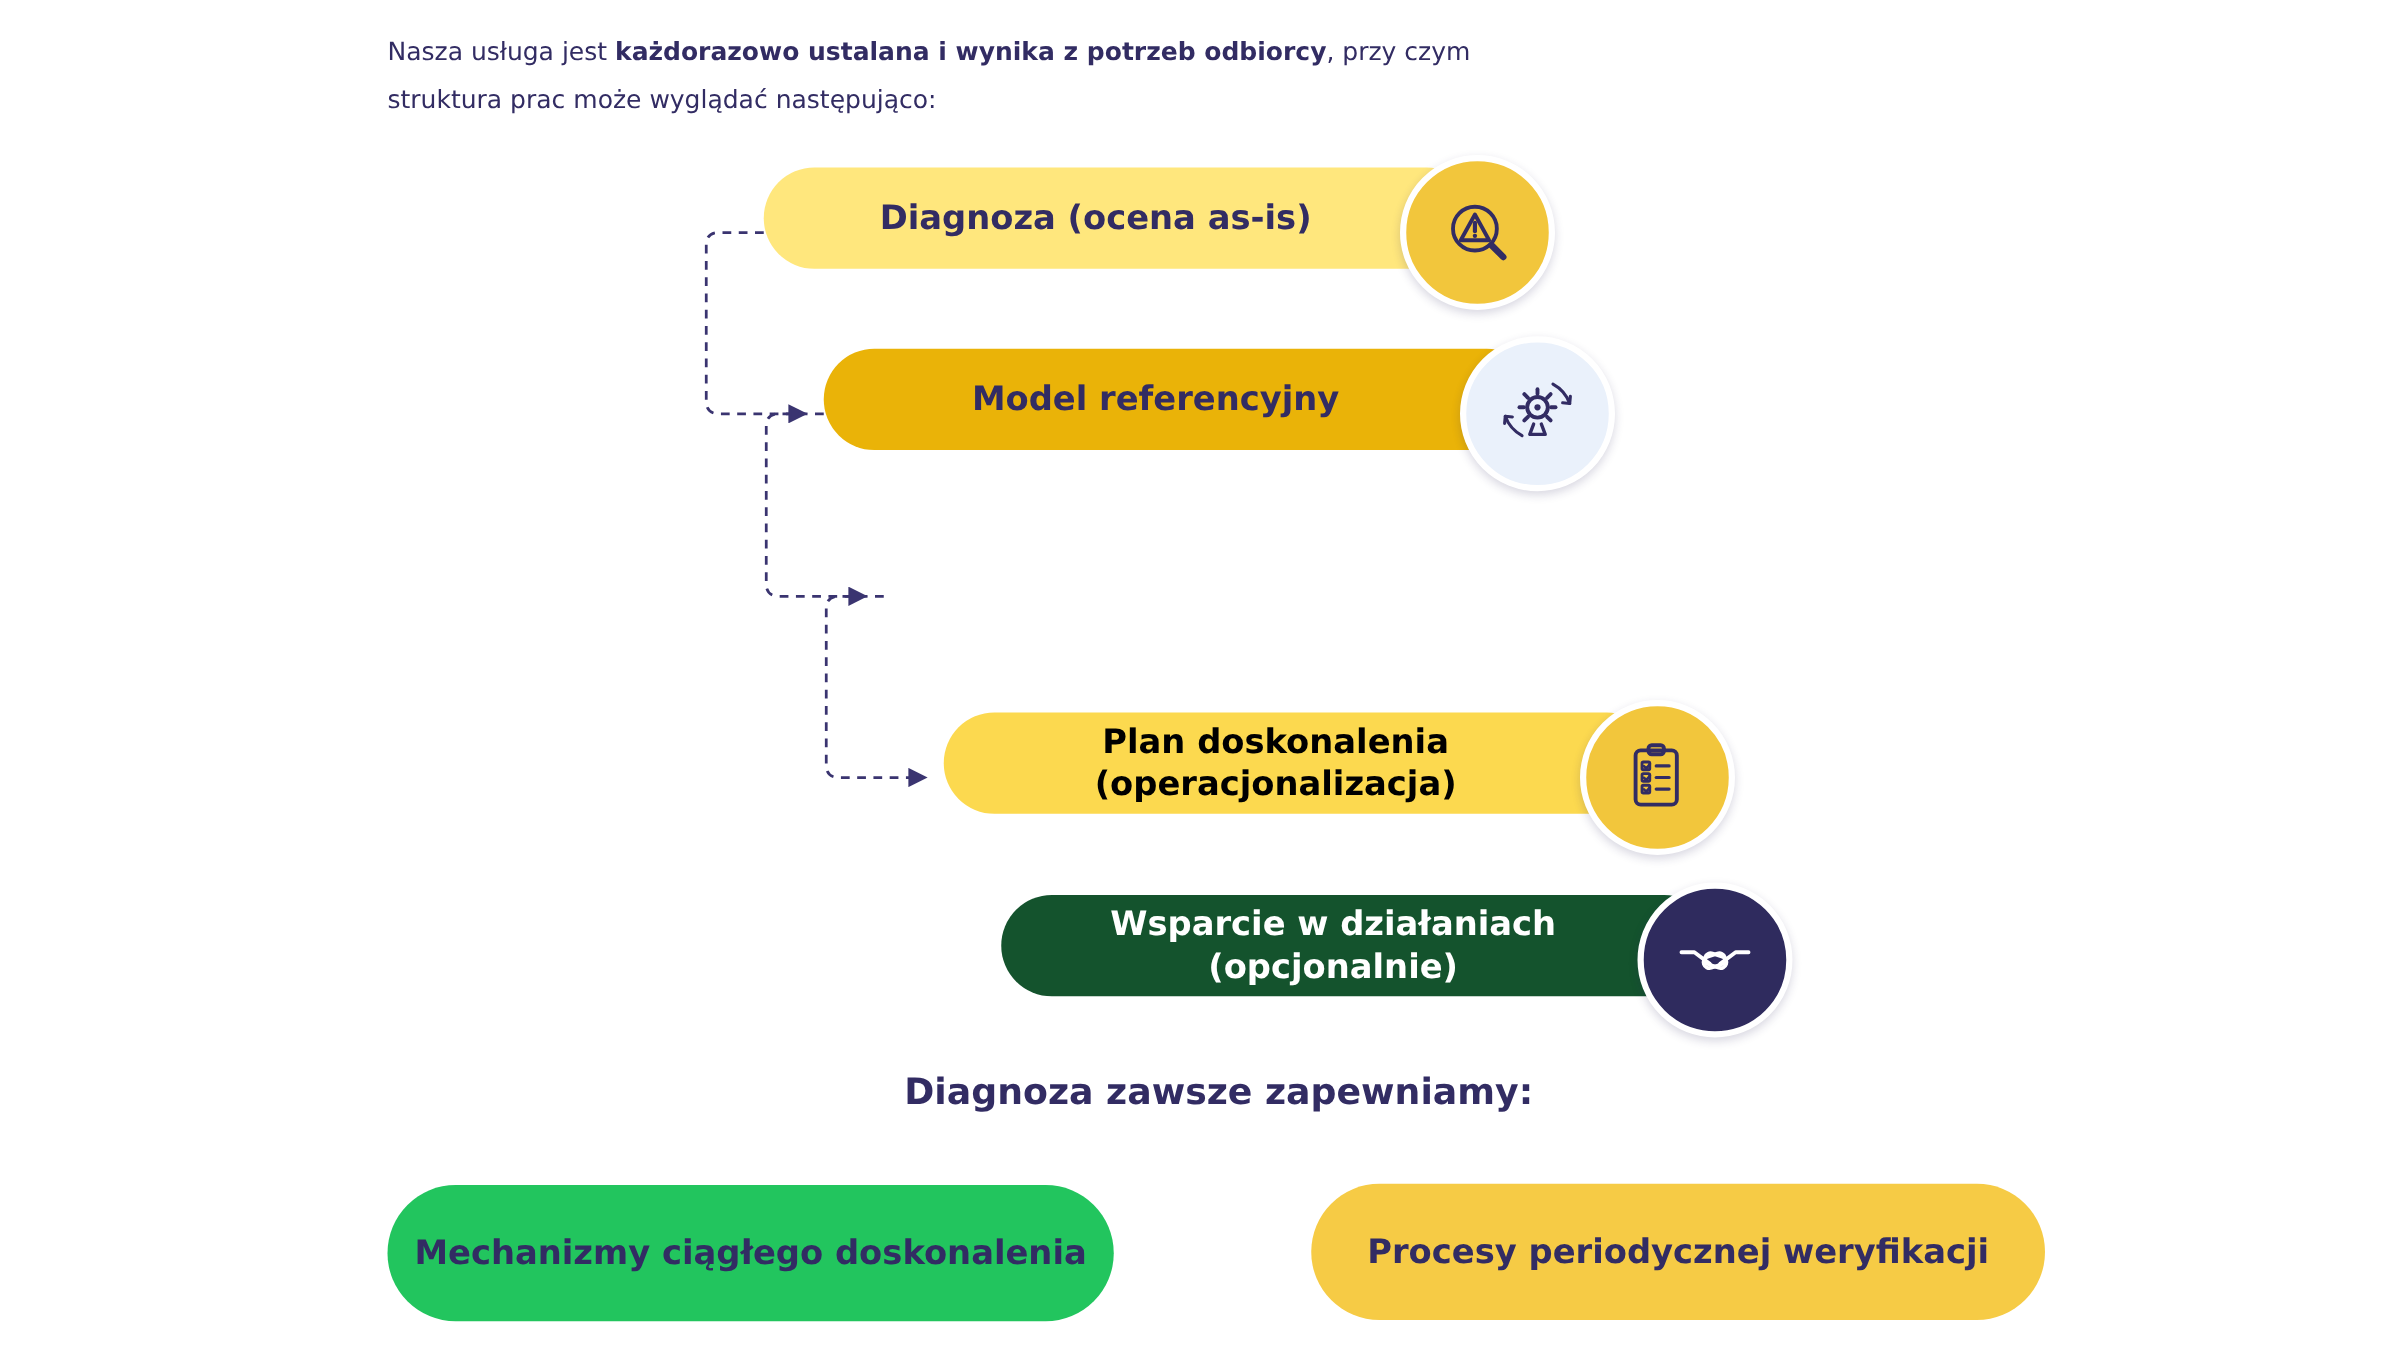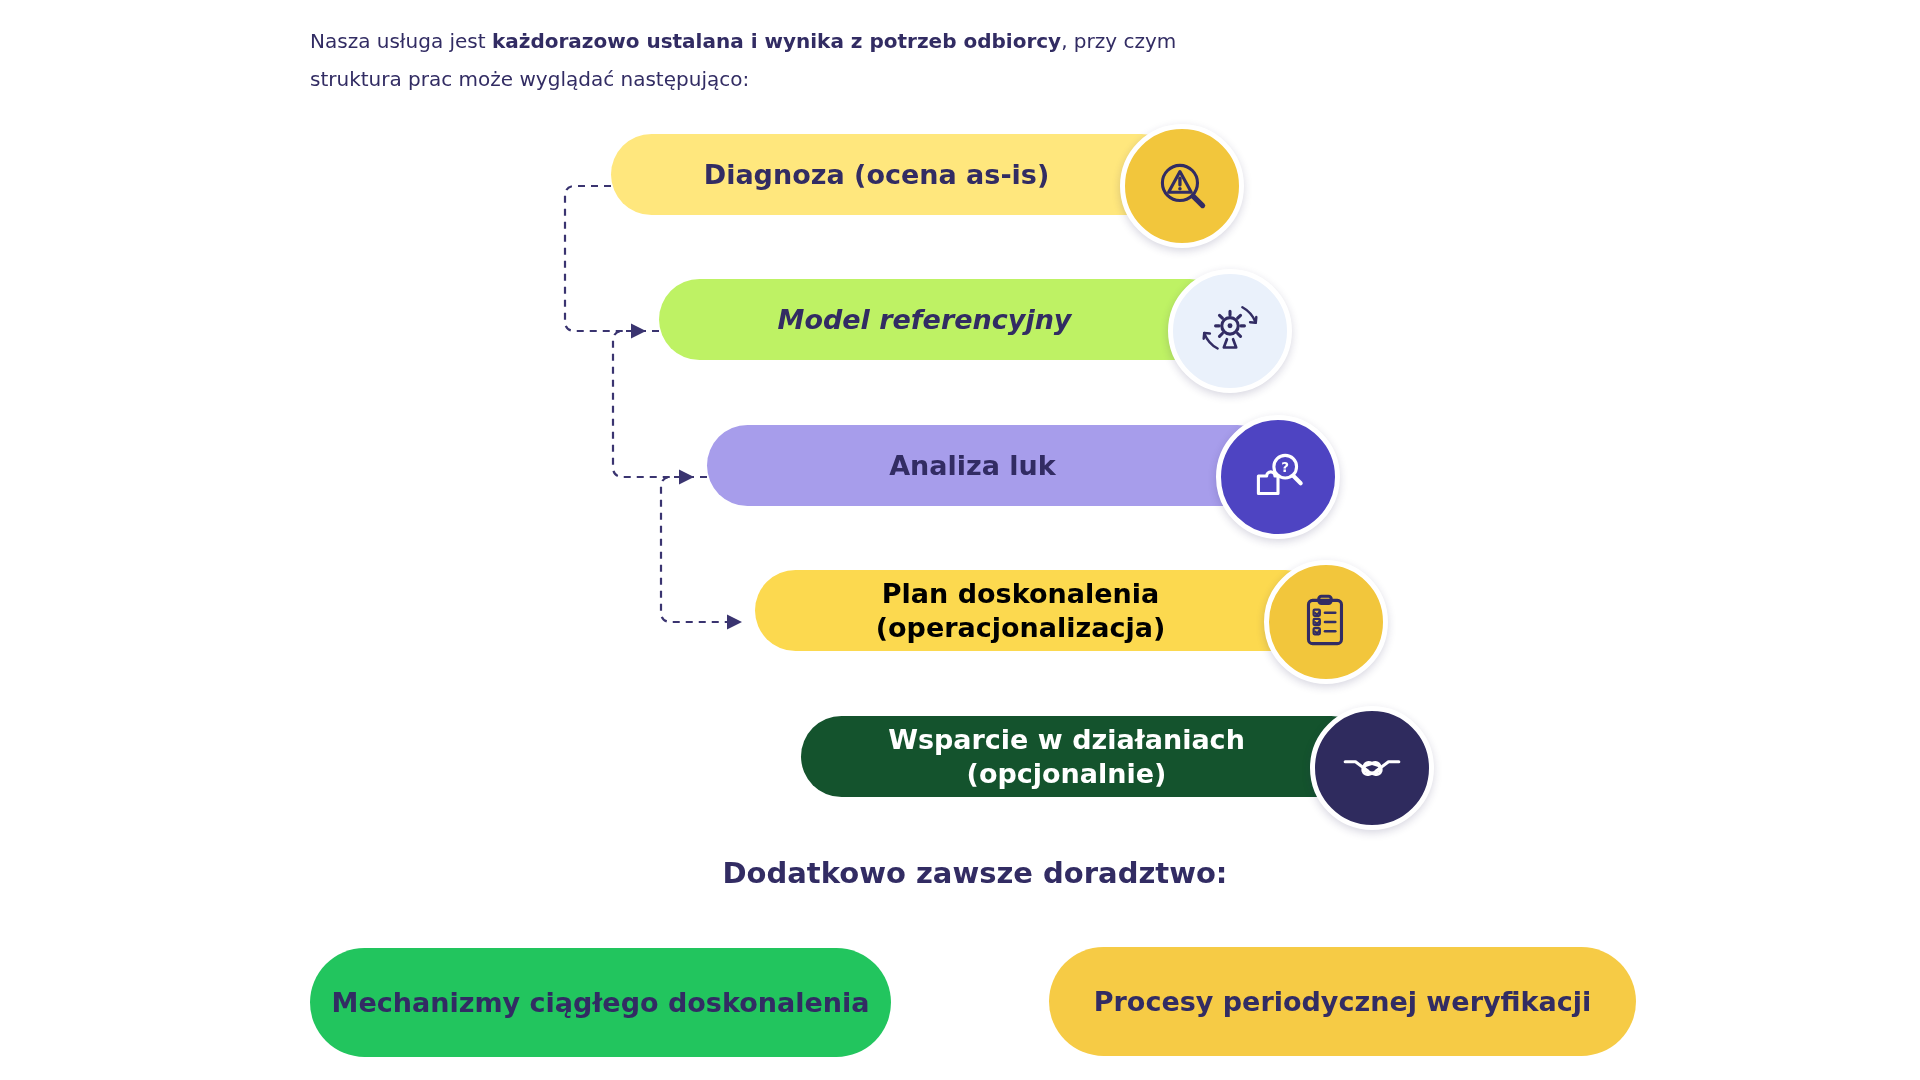--- a/index.html
+++ b/index.html
@@ -78,21 +78,21 @@
         <circle cx="30" cy="29" r="17"></circle>
         <line x1="43" y1="42" x2="52" y2="51" stroke-width="5"></line>
         <path d="M30 18 L41 38 H19 Z"></path>
         <line x1="30" y1="24.5" x2="30" y2="31" stroke-width="3.2"></line>
         <circle cx="30" cy="34.6" r="1.7" fill="#322C63" stroke="none"></circle>
       </svg>
     </div>
   </div>
 
   <div class="step step2">
-    <div class="pill" style="background-color: #bef264; color: rgb(50, 44, 99); font-style: italic;">
+    <div class="pill" style="background-color: #eab308; color: rgb(50, 44, 99);">
       <span class="line">Model referencyjny</span>
     </div>
     <div class="circle" style="background-color: rgb(234, 241, 251);">
       <svg viewBox="0 0 64 64" width="66" height="66" fill="none" stroke="#322C63" stroke-width="3" stroke-linecap="round" stroke-linejoin="round">
         <circle cx="32" cy="27" r="8"></circle>
         <circle cx="32" cy="27" r="2.4" fill="#322C63" stroke="none"></circle>
         <line x1="42.5" y1="27" x2="46" y2="27"></line>
         <line x1="21.5" y1="27" x2="18" y2="27"></line>
         <line x1="32" y1="16.5" x2="32" y2="13"></line>
         <line x1="39.4" y1="19.6" x2="42.2" y2="16.8"></line>
@@ -101,34 +101,20 @@
         <line x1="24.6" y1="34.4" x2="21.8" y2="37.2"></line>
         <path d="M29 40 l-3 8 h12 l-3 -8" stroke-width="2.6"></path>
         <path d="M44 9 A28 28 0 0 1 57 24" stroke-width="2.4"></path>
         <path d="M57 24 l-5.5 -0.5 M57 24 l0.5 -5.5" stroke-width="2.4"></path>
         <path d="M20 49 A28 28 0 0 1 7 34" stroke-width="2.4"></path>
         <path d="M7 34 l5.5 0.5 M7 34 l-0.5 5.5" stroke-width="2.4"></path>
       </svg>
     </div>
   </div>
 
-  <div class="step step3">
-    <div class="pill" style="background-color: rgb(167, 157, 235); color: rgb(50, 44, 99);">
-      <span class="line">Analiza luk</span>
-
-    </div>
-    <div class="circle" style="background-color: rgb(78, 68, 194);">
-      <svg viewBox="0 0 64 64" width="66" height="66" fill="none" stroke="#FFFFFF" stroke-width="3" stroke-linecap="round" stroke-linejoin="round">
-        <path d="M13 31 h8 a4 4 0 1 1 8 0 h3 v17 h-19 z"></path>
-        <circle cx="39" cy="22" r="11"></circle>
-        <line x1="47" y1="31" x2="54" y2="38" stroke-width="4"></line>
-        <text x="39" y="27" font-size="13" font-weight="bold" fill="#FFFFFF" stroke="none" text-anchor="middle" font-family="DejaVu Sans, sans-serif">?</text>
-      </svg>
-    </div>
-  </div>
 
   <div class="step step4">
     <div class="pill" style="background-color: rgb(252, 217, 79); color: #000000;">
       <span class="line">Plan doskonalenia</span>
       <span class="line">(operacjonalizacja)</span>
     </div>
     <div class="circle" style="background-color: rgb(242, 198, 60);">
       <svg viewBox="0 0 64 64" width="66" height="66" fill="none" stroke="#322C63" stroke-width="3" stroke-linecap="round" stroke-linejoin="round">
         <rect x="15" y="11" width="32" height="42" rx="4"></rect>
         <rect x="25" y="7" width="12" height="7" rx="2.5"></rect>
@@ -153,21 +139,21 @@
     <div class="circle" style="background-color: rgb(47, 43, 94);">
       <svg viewBox="0 0 64 64" width="66" height="66" fill="none" stroke="#FFFFFF" stroke-width="3" stroke-linecap="round" stroke-linejoin="round">
         <path d="M6 26 h10 l12 9"></path>
         <path d="M58 26 h-10 l-12 9"></path>
         <rect x="24" y="28" width="17" height="9" rx="4.5" transform="rotate(18 32.5 32.5)"></rect>
         <rect x="23" y="28" width="17" height="9" rx="4.5" transform="rotate(-18 31.5 32.5)"></rect>
       </svg>
     </div>
   </div>
 
-  <div class="footer-heading">Dodatkowo zawsze doradztwo:</div>
+  <div class="footer-heading">Diagnoza zawsze zapewniamy:</div>
 
   <div class="bpill bpill1" style="background-color: #22c55e; margin-top: 17px;">
     <span>Mechanizmy ciągłego doskonalenia</span>
   </div>
 
   <div class="bpill bpill2" style="background-color: rgb(246, 203, 69); margin-top: 16px;">
     <span>Procesy periodycznej weryfikacji</span>
   </div>
 
 </div>

